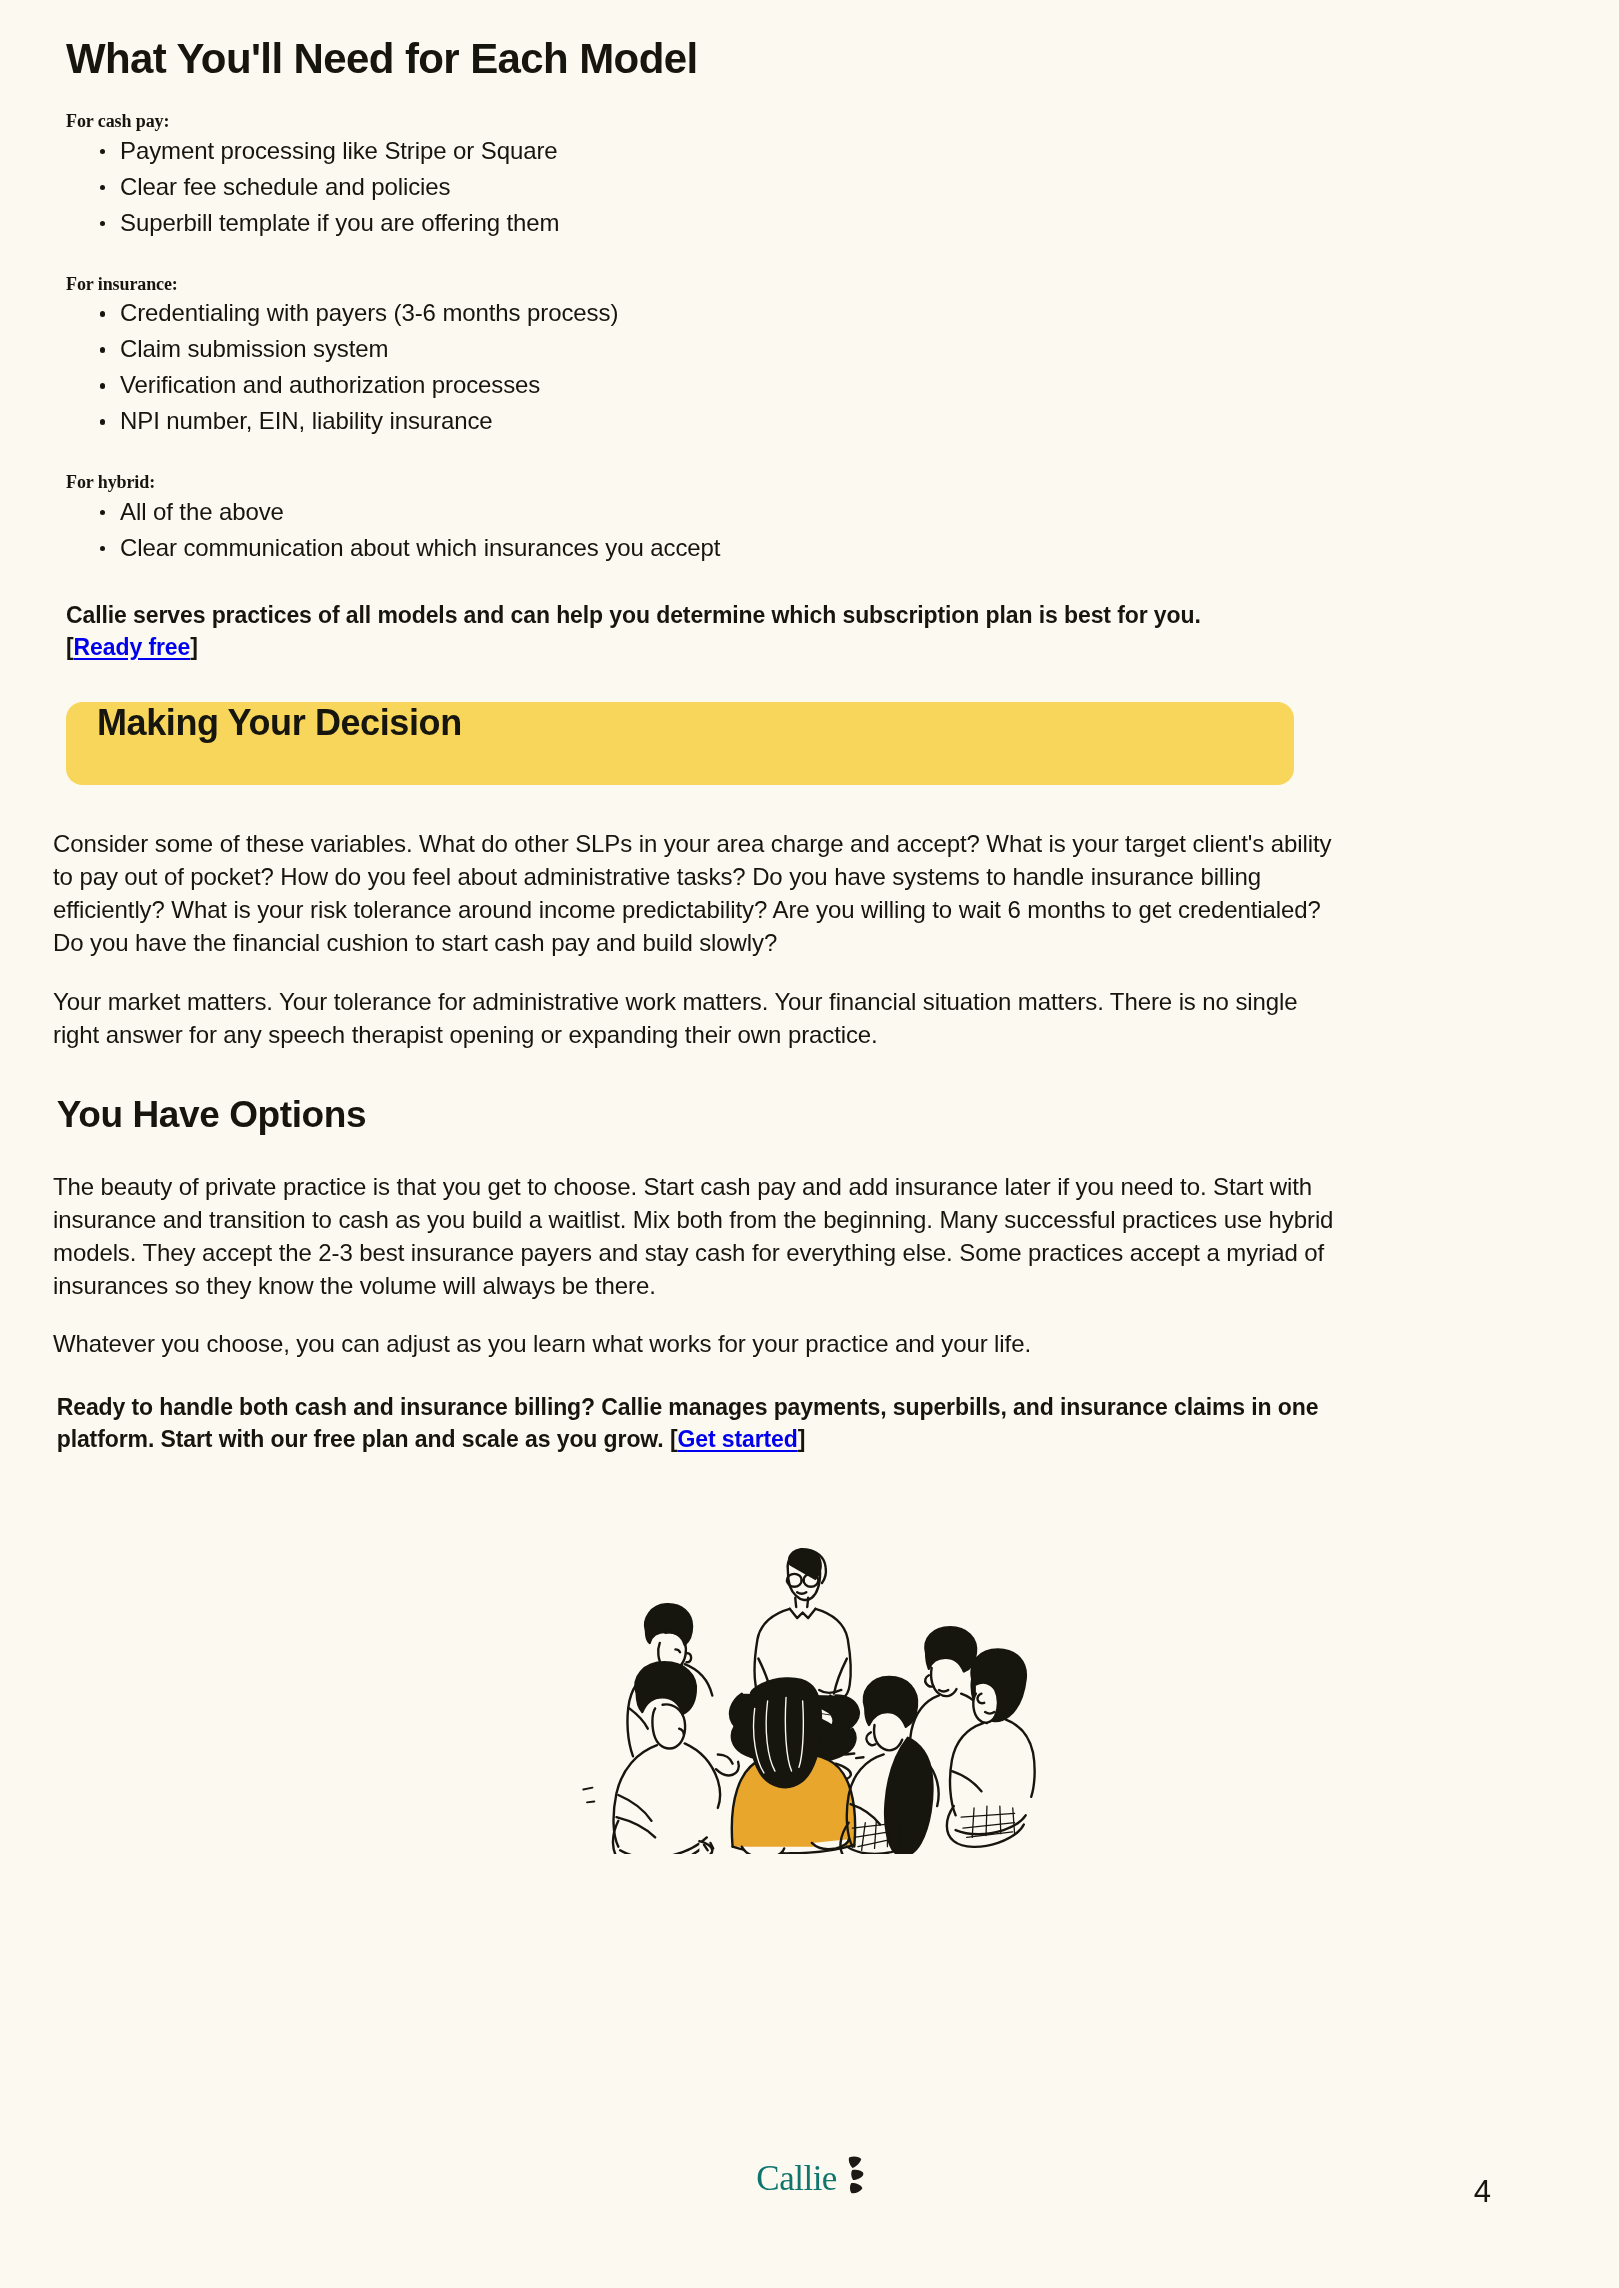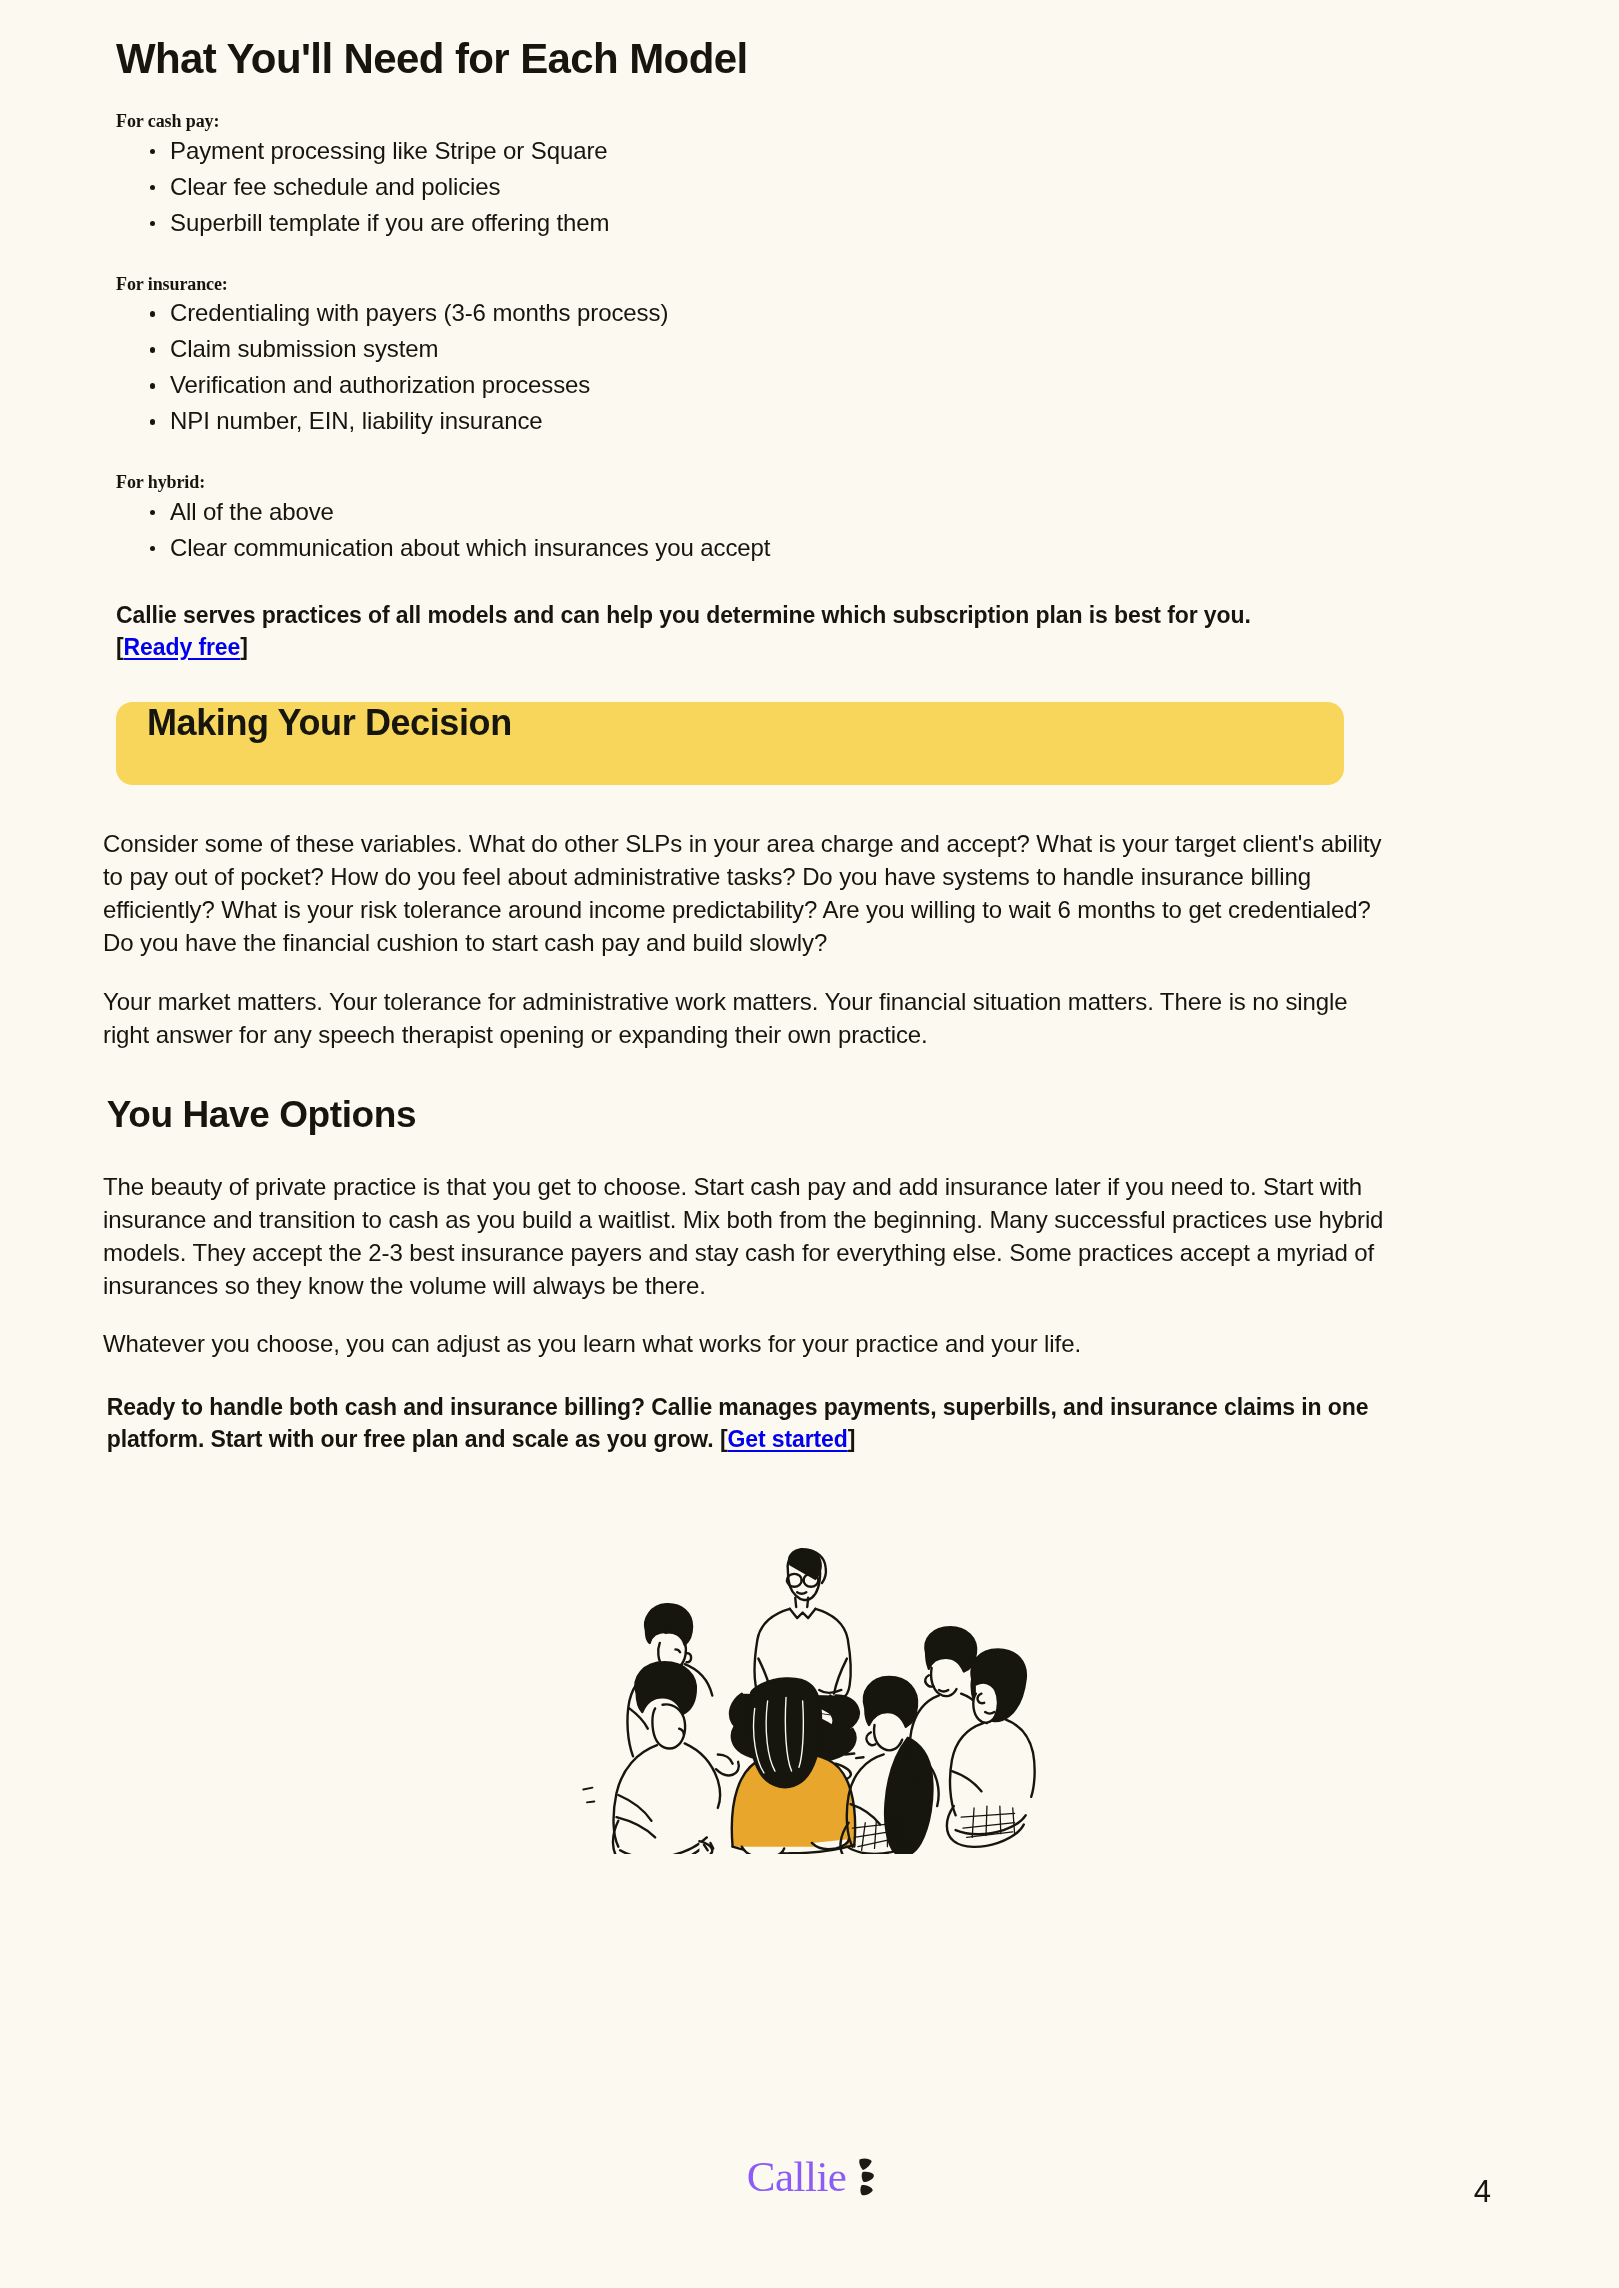--- a/index.html
+++ b/index.html
@@ -13,21 +13,21 @@
     font-family: "Liberation Sans", sans-serif;
     color: #16160f;
     position: relative;
     overflow: hidden;
   }
   .page {
     position: relative;
     width: 1620px;
     height: 2289px;
     box-sizing: border-box;
-    padding: 0 103px;
+    padding: 0 53px;
   }
 
   
   h1.section-title {
     font-size: 42px;
     font-weight: 700;
     letter-spacing: -0.6px;
     margin: 0;
     padding-top: 35px;
     padding-left: 13px;
@@ -141,23 +141,23 @@
   .brand {
     position: absolute;
     left: 50%;
     transform: translateX(-50%);
     display: flex;
     align-items: flex-end;
     gap: 2.8px;
   }
   .brand-word {
     font-family: "Liberation Serif", serif;
-    font-size: 43px;
+    font-size: 35px;
     font-weight: 400;
-    color: #8b5cf6;
+    color: #0f766e;
     letter-spacing: -0.5px;
     line-height: 1;
   }
   .brand-mark { width: 24px; height: 41px; }
   .page-number {
     position: absolute;
     right: 129px;
     bottom: 0;
     font-size: 31px;
     font-weight: 400;

